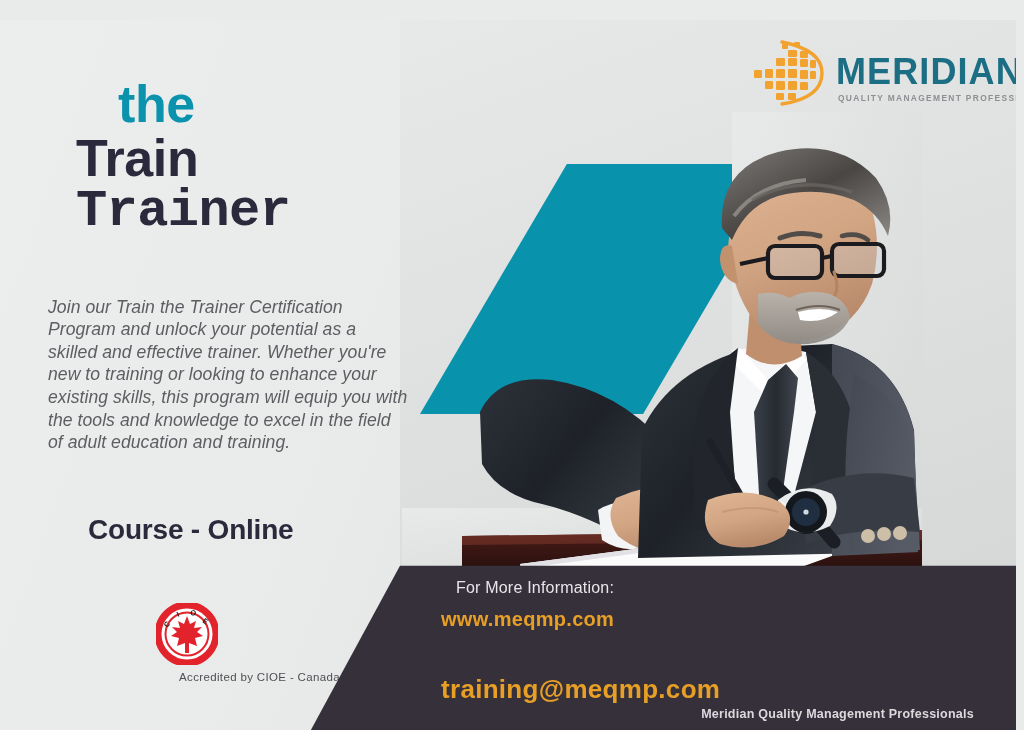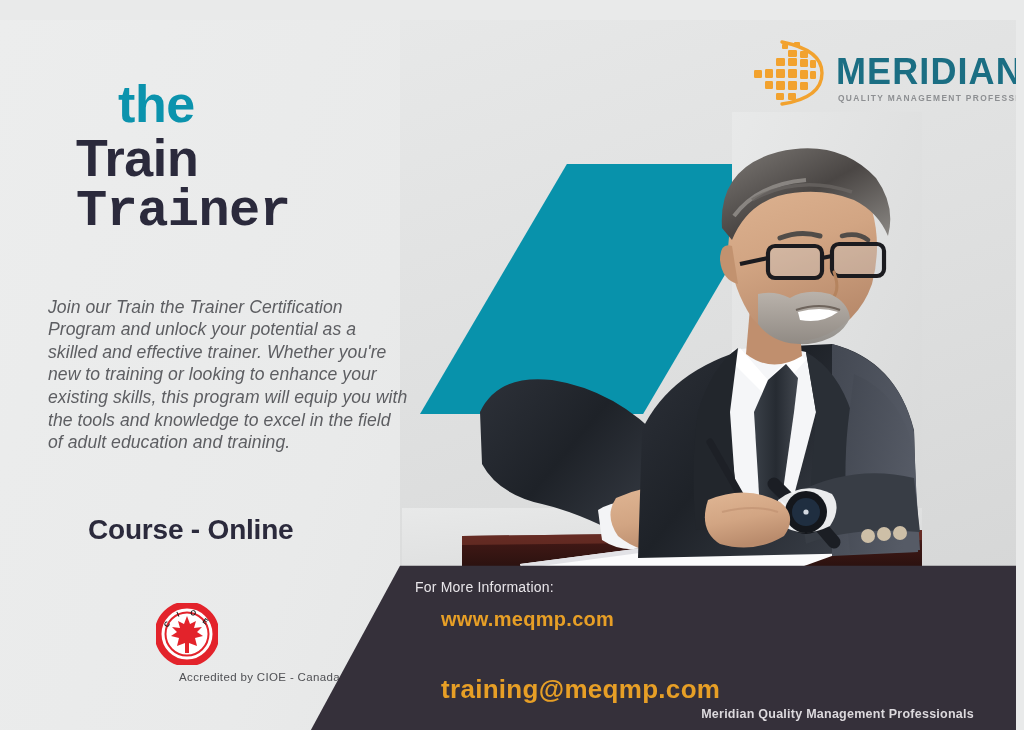--- a/index.html
+++ b/index.html
@@ -76,22 +76,22 @@
   .photo svg{display:block;width:100%;height:100%;}
 
   
   .footer{
     position:absolute;left:0;top:544px;width:1024px;height:186px;
     background:#35303a;
     clip-path:polygon(39.06% 0.9%,100% 0.9%,100% 100%,29.3% 100%);
     -webkit-clip-path:polygon(39.06% 0.9%,100% 0.9%,100% 100%,29.3% 100%);
   }
   .f-info{
-    position:absolute;left:415px;top:559px;
-    font-size:14px;color:#e9e6ea;letter-spacing:0.2px;
+    position:absolute;left:456px;top:559px;
+    font-size:16px;color:#e9e6ea;letter-spacing:0.2px;
   }
   .f-web{
     position:absolute;left:441px;top:588px;
     font-size:20px;font-weight:700;color:#e79f26;letter-spacing:0.3px;
   }
   .f-mail{
     position:absolute;left:441px;top:654px;
     font-size:26px;font-weight:700;color:#e79f26;letter-spacing:0.3px;
   }
   .f-company{

